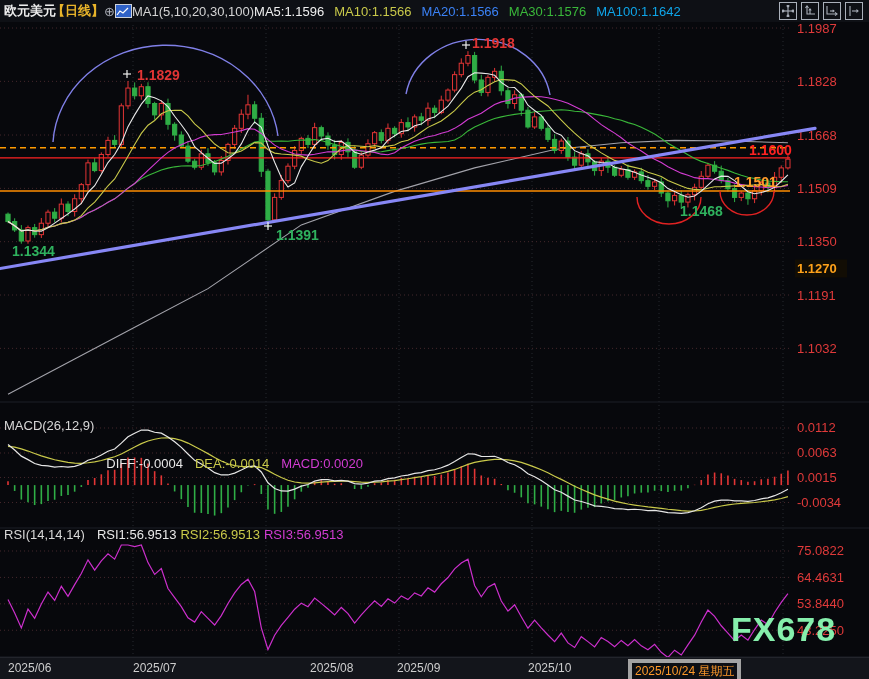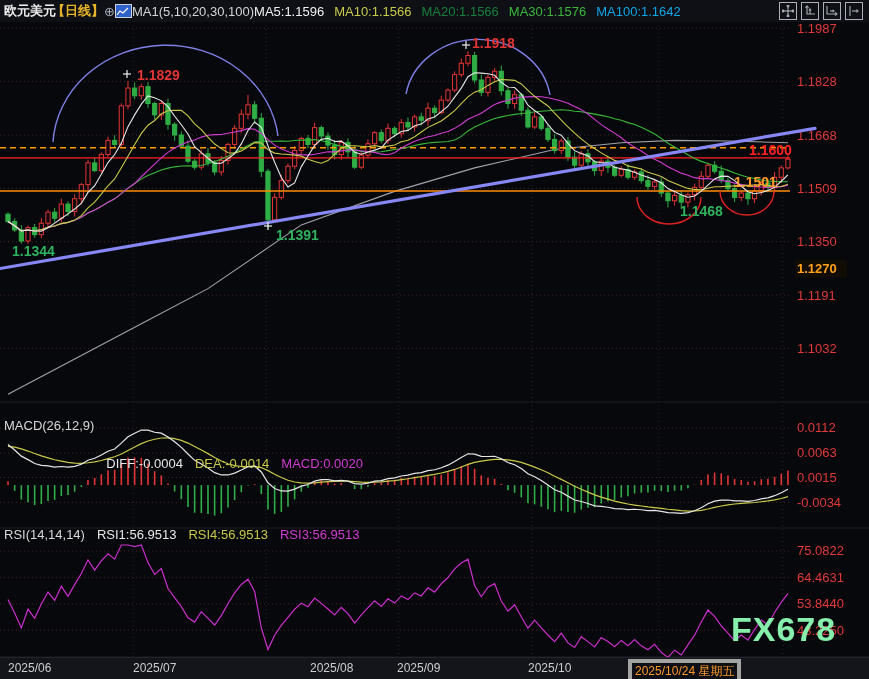--- a/index.html
+++ b/index.html
@@ -38,21 +38,21 @@
     <span class="gear">⊕</span>
     <span class="chartico">
       <svg width="13" height="10" viewBox="0 0 13 10">
           <polyline points="1,8 4,4 7,6 12,1" fill="none" stroke="#fff" stroke-width="1.2"></polyline>
         </svg>
     </span>
     <span class="ma-set">MA1(5,10,20,30,100)</span>
     <span id="ma-values" style="display:flex;gap:10px;">
         <span style="color: rgb(240, 240, 240);">MA5:1.1596</span>
         <span style="color: rgb(201, 201, 74); text-align: center;">MA10:1.1566</span>
-        <span style="color: #15803d;">MA20:1.1566</span>
+        <span style="color: #3b82f6;">MA20:1.1566</span>
         <span style="color: rgb(58, 184, 58);">MA30:1.1576</span>
         <span style="color: #0ea5e9;">MA100:1.1642</span>
       </span>
     <span id="icons">
       <span class="tbico">
         <svg width="12" height="12" viewBox="0 0 12 12" stroke="#aab0ba" stroke-width="1.1" fill="#aab0ba">
           <line x1="6" y1="1" x2="6" y2="11"></line>
             <line x1="1" y1="6" x2="11" y2="6"></line>
           <circle cx="6" cy="1" r="0.9"></circle>
             <circle cx="6" cy="11" r="0.9"></circle>
@@ -521,23 +521,23 @@
     <span style="color:#d8d8d8">MACD(26,12,9)</span>
     <span id="macd-readouts" style="display:flex;gap:12px;margin-top:38px;">
         <span style="color: rgb(232, 232, 232);">DIFF:-0.0004</span>
         <span style="color: rgb(201, 201, 74);">DEA:-0.0014</span>
         <span style="color: rgb(210, 60, 210);">MACD:0.0020</span>
       </span>
   </div>
 
   <div id="rsi-head" class="pane-head">
     <span style="color:#d8d8d8">RSI(14,14,14)</span>
-    <span id="rsi-readouts" style="display:flex;gap:12px;align-items:center;">
+    <span id="rsi-readouts" style="display:flex;gap:4px;align-items:center;">
         <span style="color: rgb(232, 232, 232);">RSI1:56.9513</span>
-        <span style="color: rgb(201, 201, 74);">RSI4:56.9513</span>
+        <span style="color: rgb(201, 201, 74);">RSI2:56.9513</span>
         <span style="color: rgb(210, 60, 210);">RSI3:56.9513</span>
       </span>
   </div>
 
   <div id="xaxis">
     <span class="hlabel">2025/10/24 星期五</span>
   <span class="mlabel" style="left: 8px;">2025/06</span>
       <span class="mlabel" style="left: 133px;">2025/07</span>
       <span class="mlabel" style="left: 270px; margin-left: 40px;">2025/08</span>
       <span class="mlabel" style="left: 397px;">2025/09</span>

